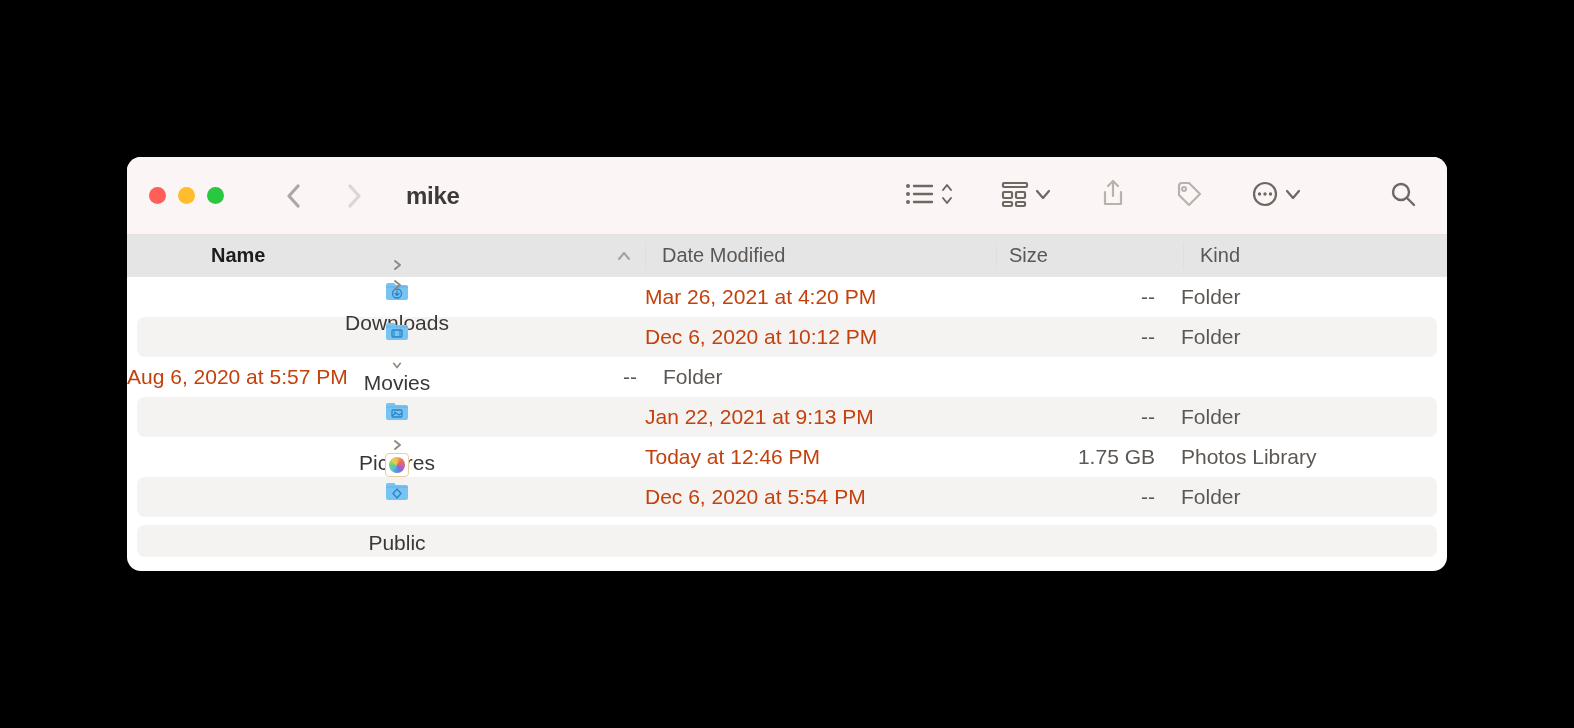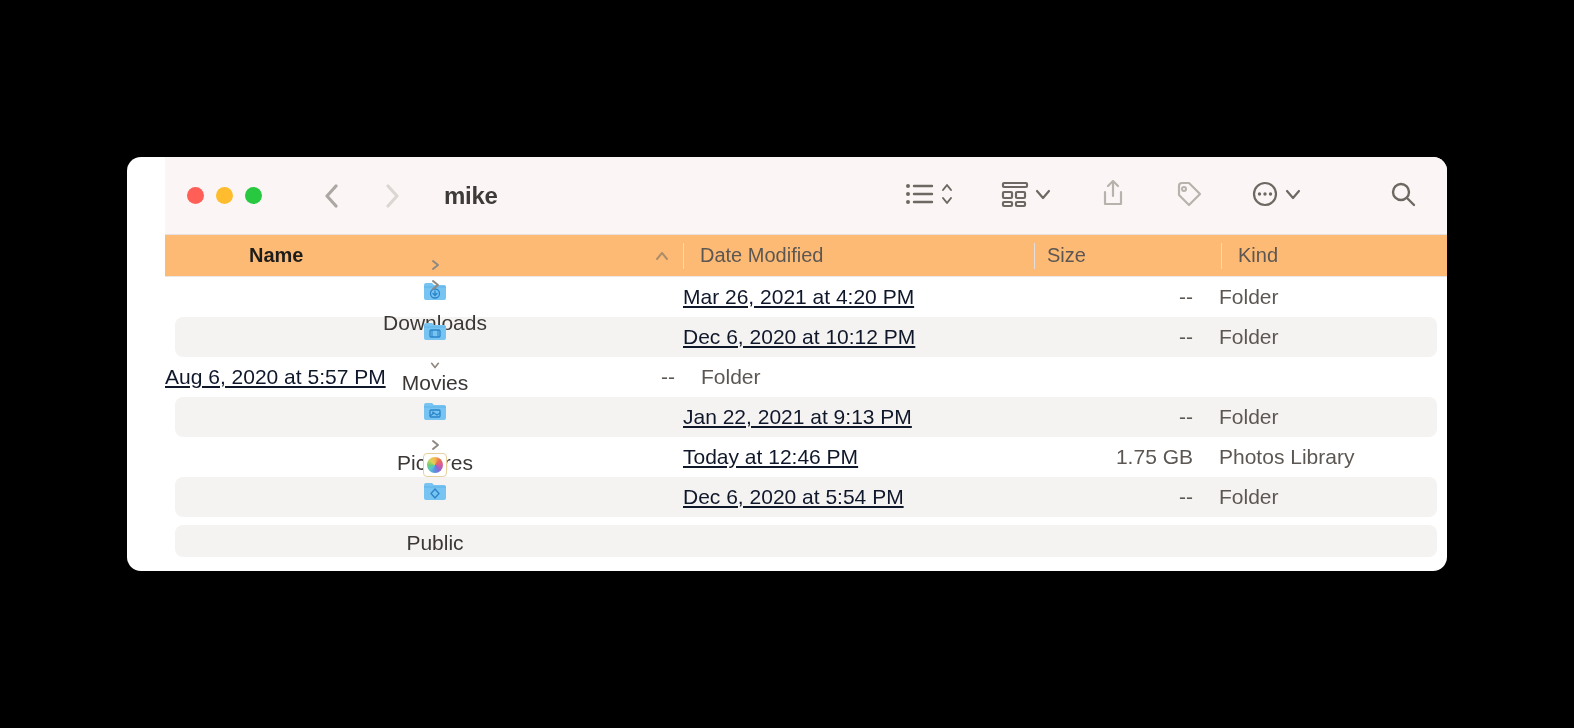--- a/index.html
+++ b/index.html
@@ -8,21 +8,20 @@
       font-family: -apple-system, BlinkMacSystemFont, "Segoe UI", Helvetica, Arial, sans-serif;
       width: 1574px; height: 728px;
       display: flex; align-items: center; justify-content: center;
     }
     .window {
       width: 1320px;
       background: #fff;
       border-radius: 14px;
       box-shadow: 0 30px 80px rgba(0,0,0,0.5);
       overflow: hidden;
-      padding-left: 38px;
     }
     .toolbar {
       height: 78px;
       background: #fbf6f5;
       display: flex;
       align-items: center;
       padding: 0 22px;
       border-bottom: 1px solid #e7e0de;
     }
     .traffic {
@@ -54,21 +53,21 @@
     .list-view-btn svg { width: 30px; height: 24px; }
     .updown-icon svg { width: 12px; height: 24px; }
     .chev-down-icon svg { width: 16px; height: 14px; }
     .columns-header {
       height: 42px;
       display: flex;
       align-items: center;
       border-bottom: 1px solid #e9e6e5;
       font-size: 20px;
       color: #5c5753;
-      background: #fdba74;
+      background: #e5e5e5;
     }
     .col-name { width: 518px; padding-left: 84px; font-weight: 700; color: #1f1d1c; display: flex; align-items: center; }
     .sort-caret { margin-left: auto; margin-right: 14px; opacity: 0.55; }
     .sort-caret svg { width: 14px; height: 12px; }
     .col-date { width: 350px; padding-left: 16px; }
     .col-size { width: 186px; padding-left: 12px; }
     .col-kind { flex: 1; padding-left: 16px; }
     .col-sep { width: 1px; height: 26px; background: #e2dedc; }
     .rows { background: #fff; }
     .row {
@@ -86,21 +85,21 @@
     .arrow { width: 16px; display: flex; justify-content: center; color: #9b948e; }
     .arrow svg { width: 10px; height: 12px; }
     .indent { width: 30px; }
     .icon-slot { width: 28px; height: 24px; display: flex; align-items: center; justify-content: center; }
     .folder-icon-svg { width: 26px; height: 22px; }
     .photos-icon { width: 24px; height: 24px; background: #fff; border: 1px solid #e8cf9e; border-radius: 4px; display: flex; align-items: center; justify-content: center; }
     .photos-flower {
       width: 16px; height: 16px; border-radius: 50%;
       background: conic-gradient(#f6b954, #e86f4f, #d75c9e, #9662d0, #5a8dde, #55c3d7, #6fcf72, #d6d25a, #f6b954);
     }
-    .r-date { width: 350px; color: #0f172a; text-decoration: underline; }
+    .r-date { width: 350px; color: #c2410c; }
     .r-size { width: 186px; text-align: right; padding-right: 26px; color: #5c5753; }
     .r-kind { flex: 1; color: #5c5753; padding-right: 16px; }
     .footer-bar { height: 32px; background: #f5f3f2; margin: 8px 10px 14px 10px; border-radius: 8px; }
     .name-text { white-space: nowrap; overflow: hidden; text-overflow: ellipsis; }
   </style>
 </head>
 <body>
 
 <div class="window">
   <div class="toolbar">

